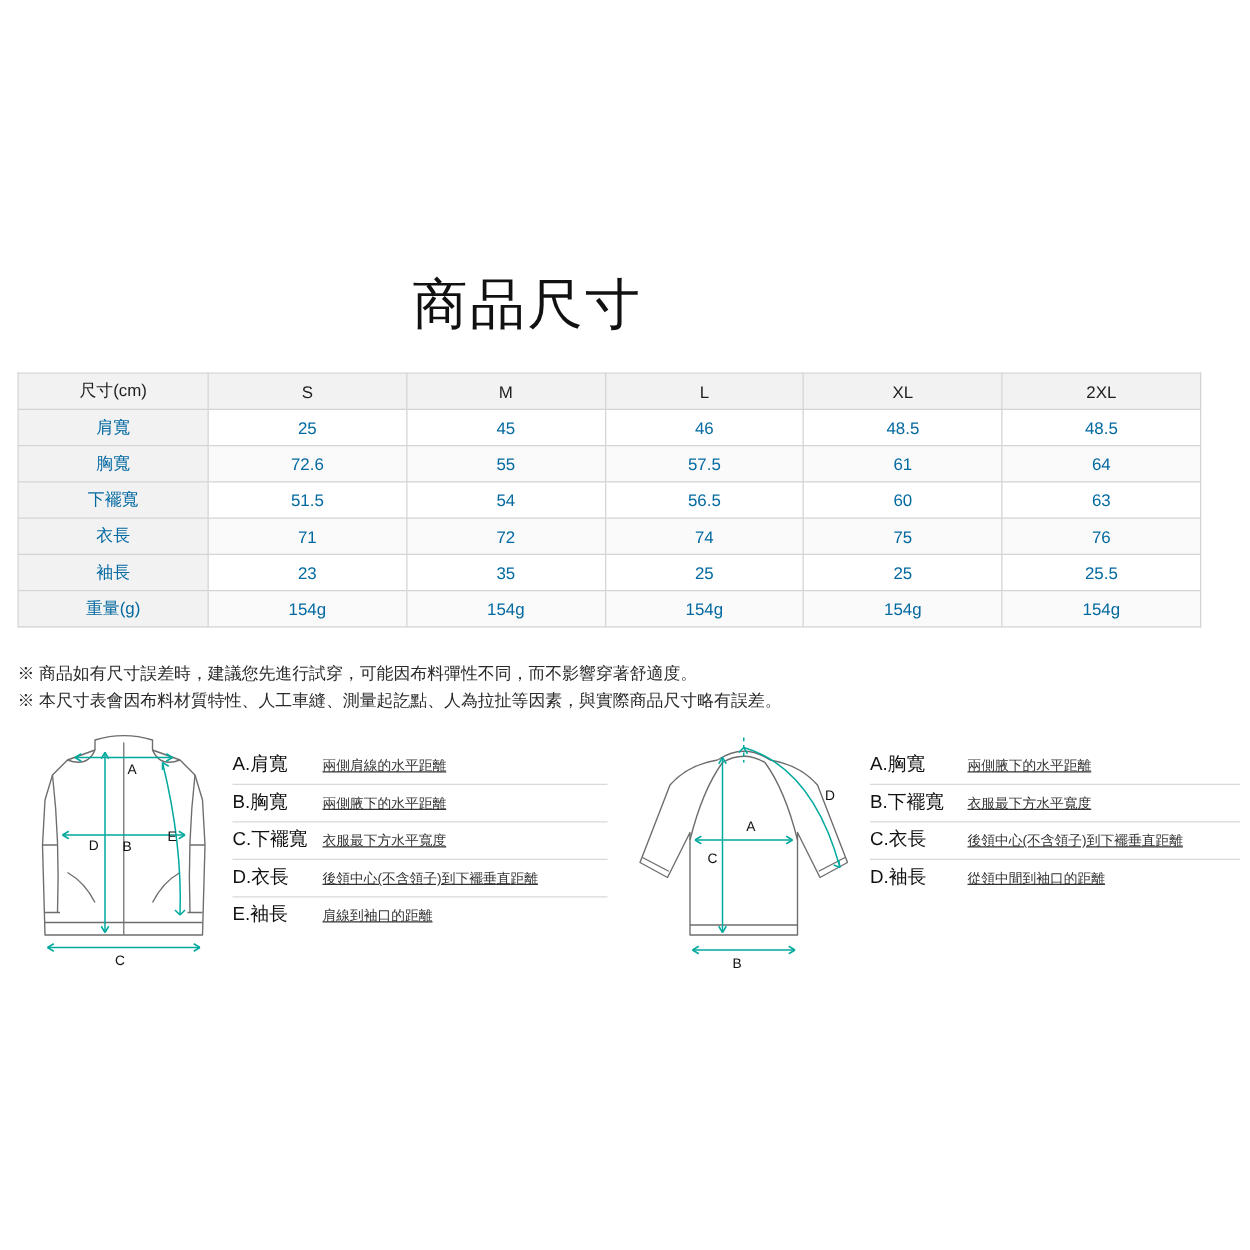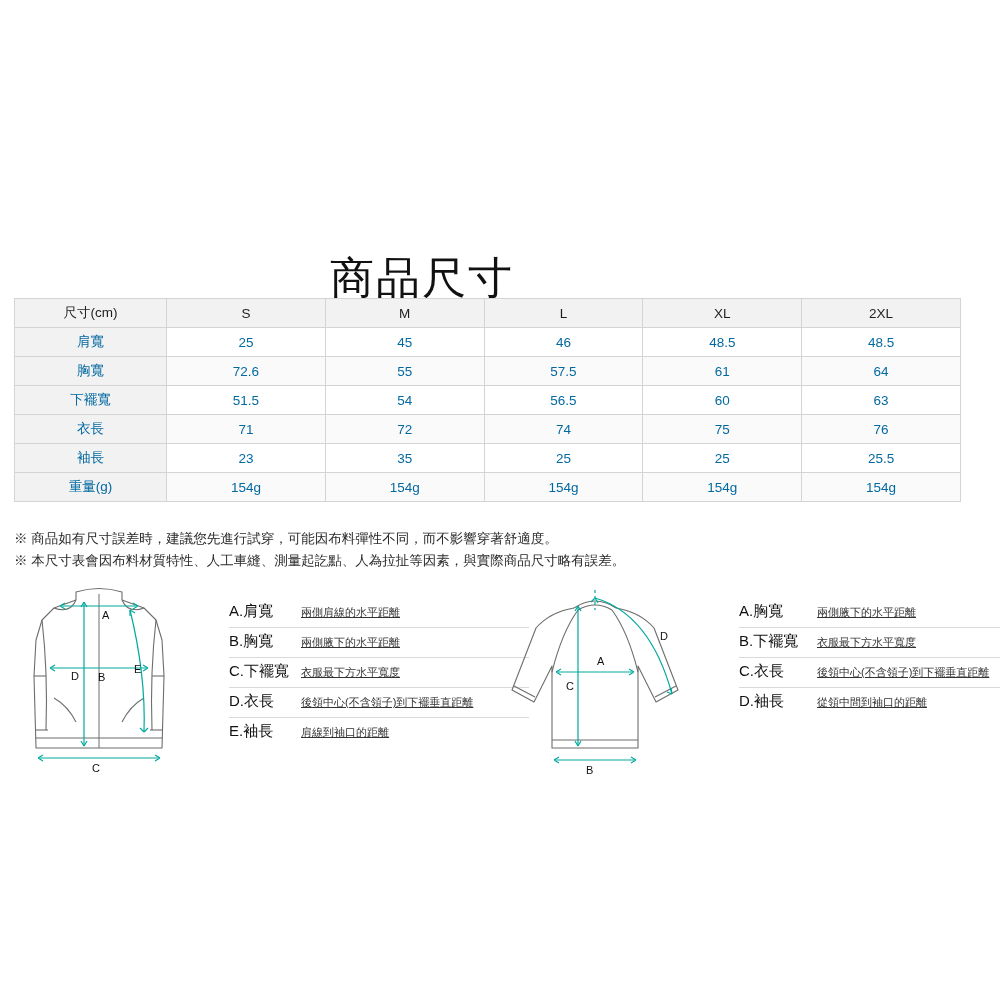--- a/index.html
+++ b/index.html
@@ -18,21 +18,20 @@
 
   
   .title {
     position: absolute;
     top: 214px; left: 0; width: 844px;
     text-align: center;
     font-size: 44px;
     letter-spacing: 2px;
     color: #111;
     font-weight: 400;
-    margin-top: 35px;
   }
 
   
   .size-table {
     position: absolute;
     top: 298px; left: 14px;
     width: 947px;
     border-collapse: collapse;
     font-size: 13.5px;
   }
@@ -76,21 +75,20 @@
   }
   .panel { position: absolute; top: 0; }
   .panel.left  { left: 14px;  width: 480px; }
   .panel.right { left: 500px; width: 490px; }
 
   .figure { position: absolute; top: 0; left: 0; }
 
   .legend {
     position: absolute;
     top: 18px;
-    margin-left: 43px;
   }
   .panel.left  .legend { left: 172px; width: 300px; }
   .panel.right .legend { left: 196px; width: 296px; }
 
   .legend-row {
     display: flex;
     align-items: baseline;
     border-bottom: 1px solid #d9d9d9;
     padding: 4px 0 5px 0;
     min-height: 30px;

